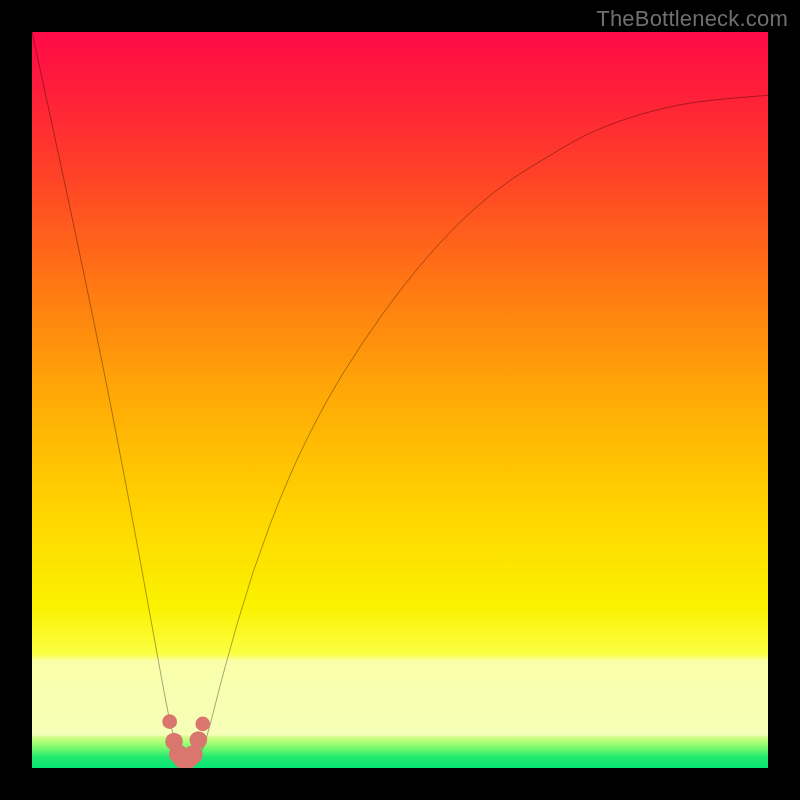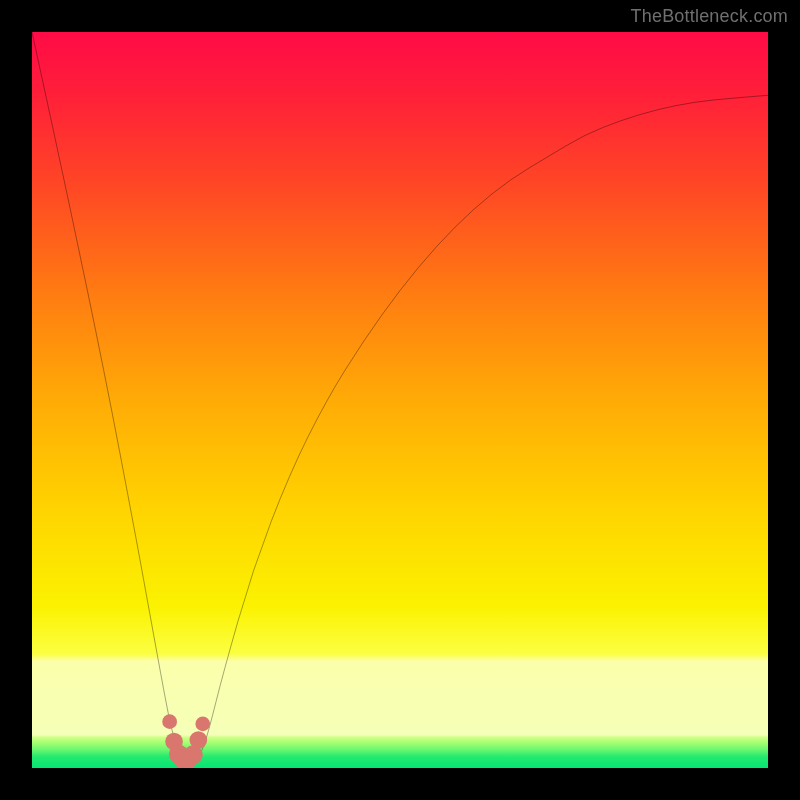--- a/index.html
+++ b/index.html
@@ -32,21 +32,21 @@
     left: 0;
     top: 0;
     width: 100%;
     height: 100%;
   }
   .watermark {
     position: absolute;
     top: 6px;
     right: 12px;
     color: #6f6f6f;
-    font-size: 18px;
+    font-size: 22px;
     font-weight: 500;
     letter-spacing: 0.2px;
   }
   svg.curve {
     position: absolute;
     left: 0;
     top: 0;
     width: 100%;
     height: 100%;
   }

